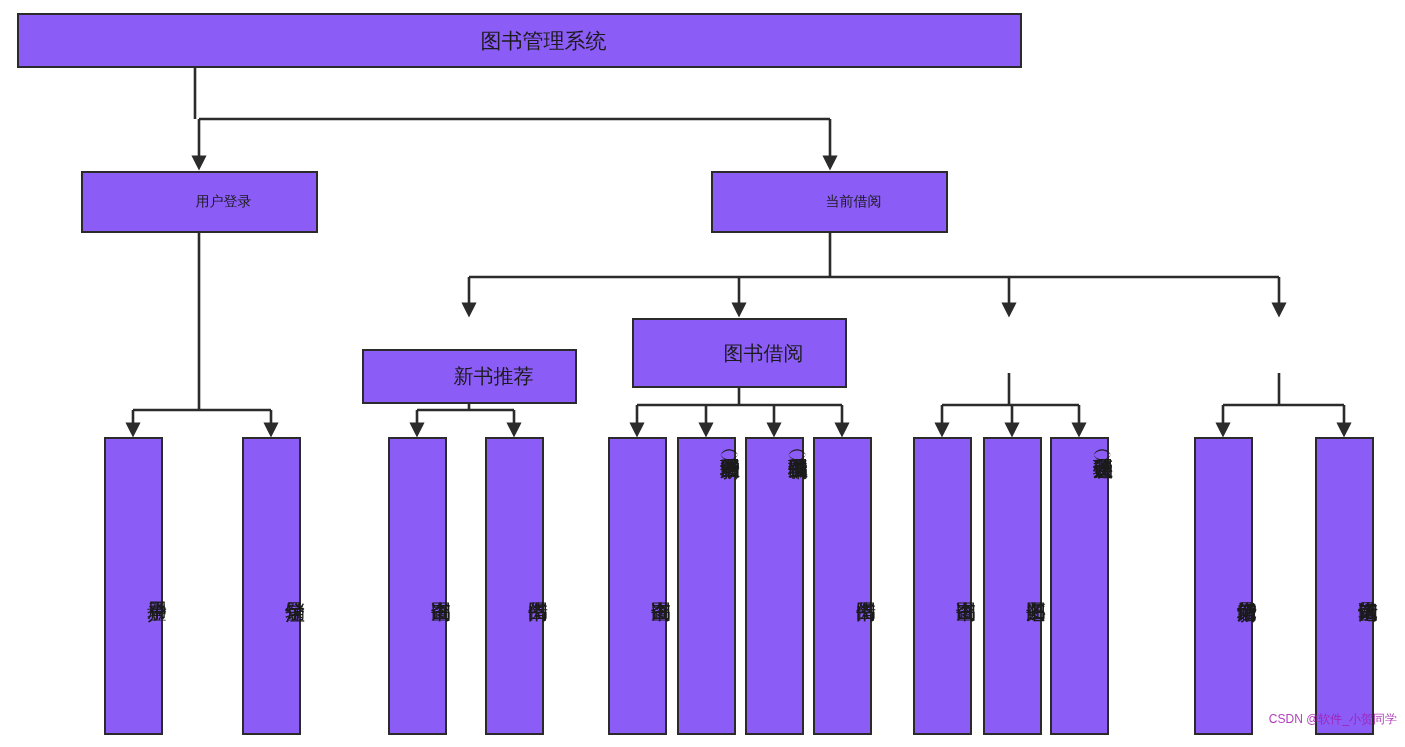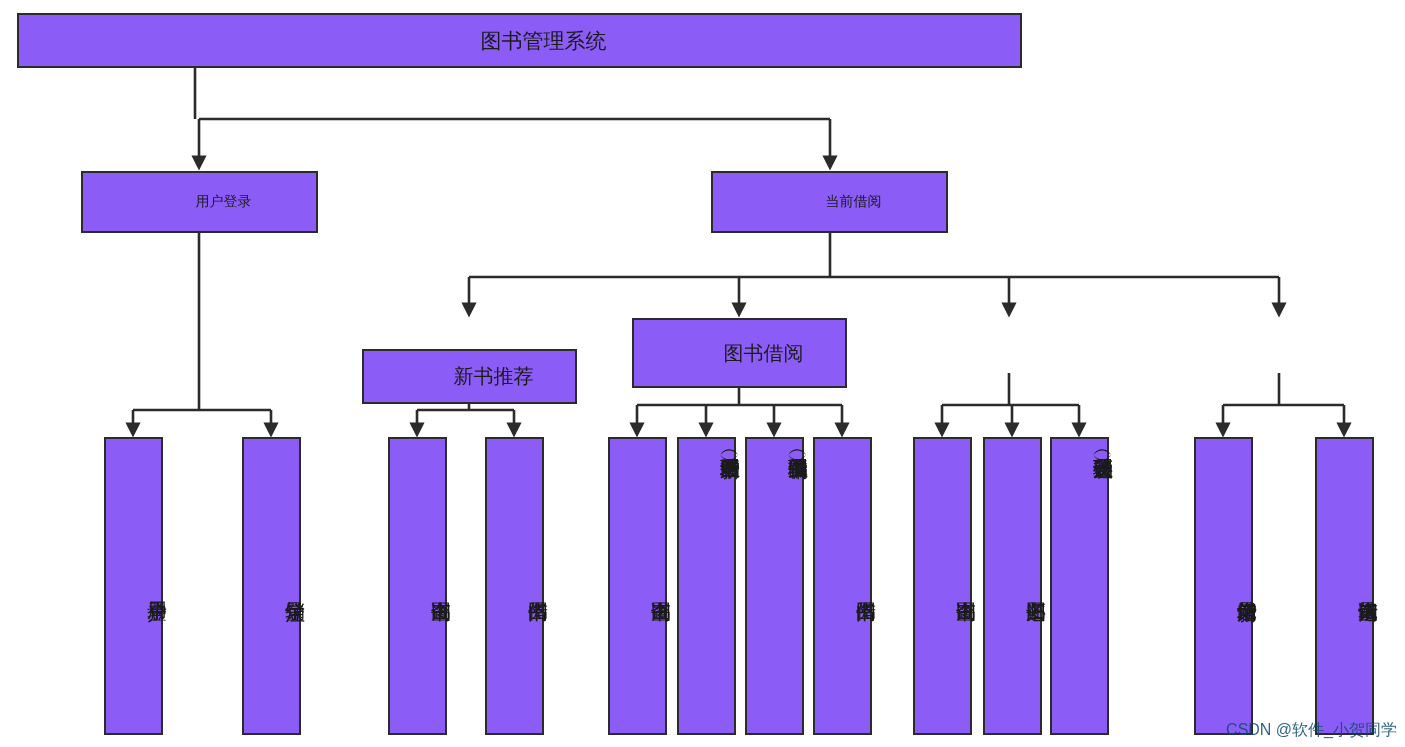--- a/index.html
+++ b/index.html
@@ -70,23 +70,23 @@
   }
   .leaf.top-text {
     align-items: flex-start;
   }
   .leaf.top-text .node-label {
     margin-top: 4px;
   }
   #watermark {
     position: absolute;
     right: 8px;
-    bottom: 6px;
-    font-size: 16px;
-    color: #0c4a6e;
+    bottom: 19px;
+    font-size: 12px;
+    color: #a21caf;
     opacity: 0.85;
     white-space: nowrap;
   }
 </style>
 </head>
 <body>
 
 <div id="diagram-root">
 
   <svg id="edges-layer" viewBox="0 0 1405 747" width="1405" height="747" xmlns="http://www.w3.org/2000/svg">

